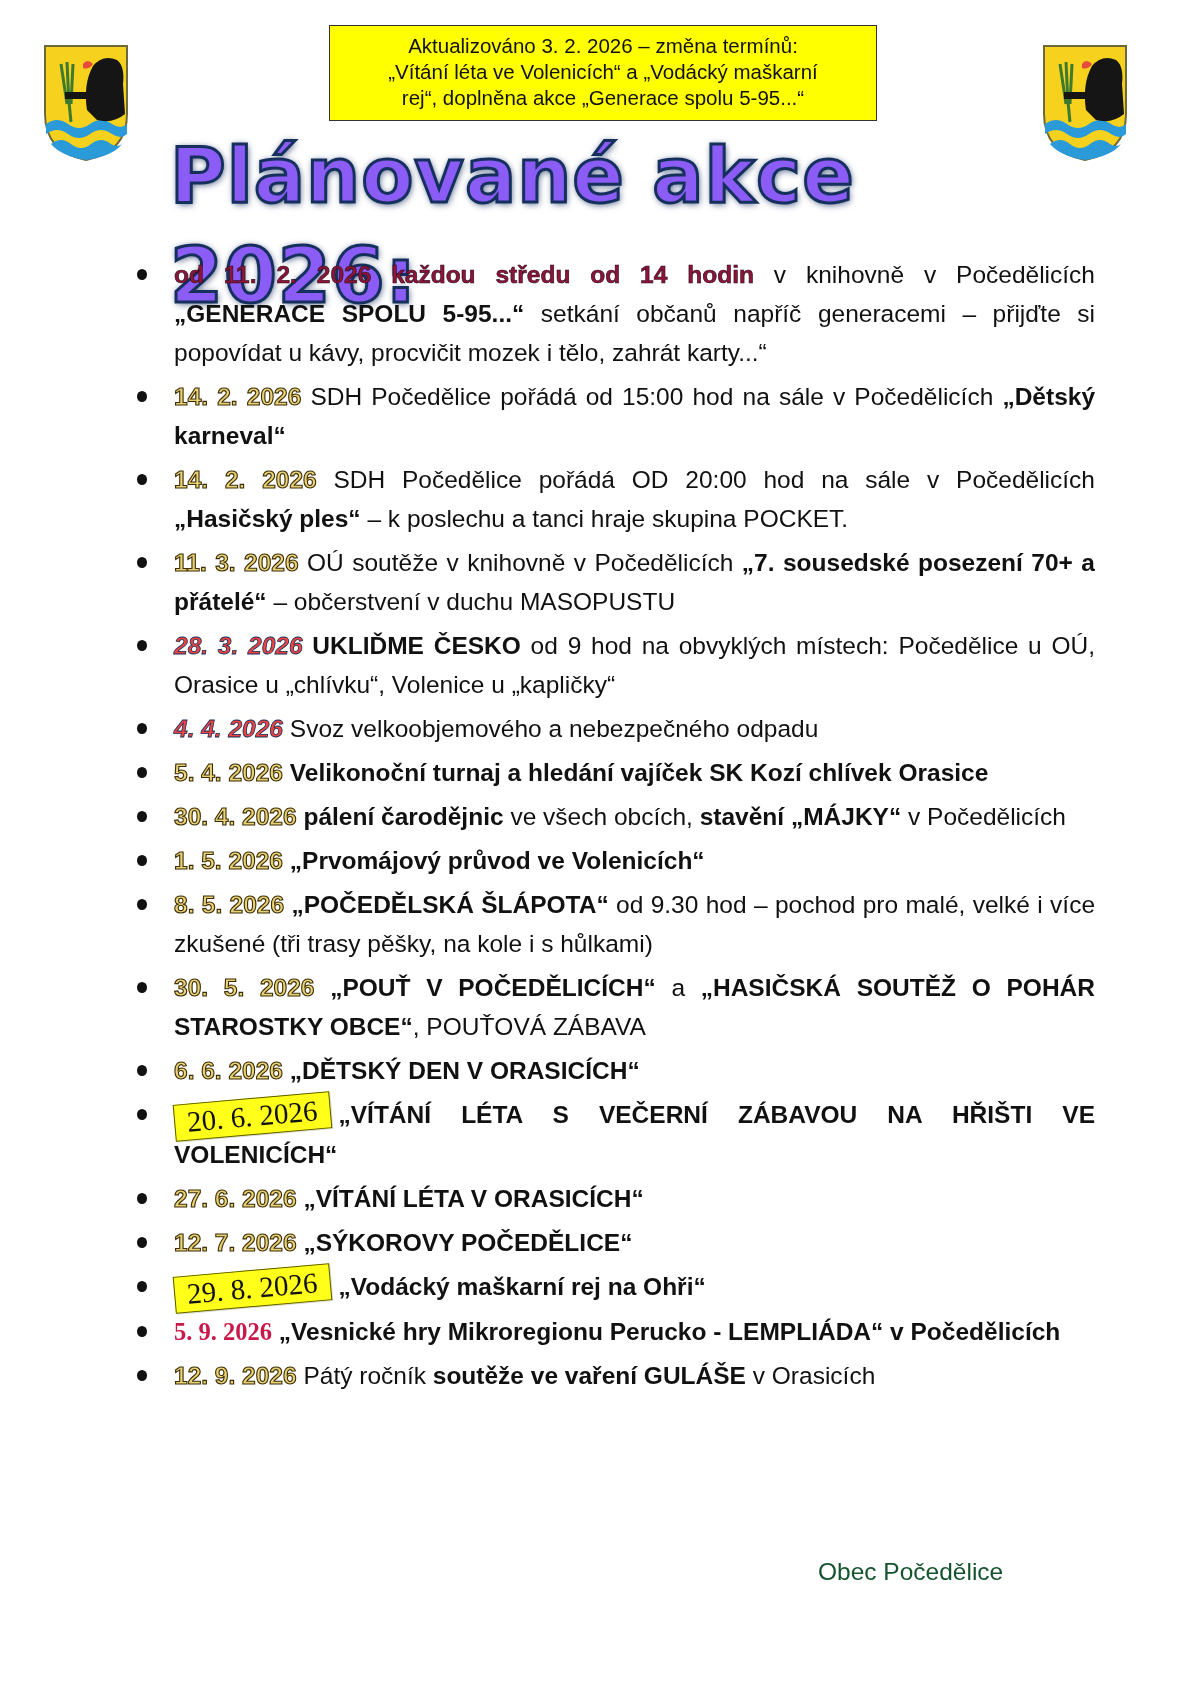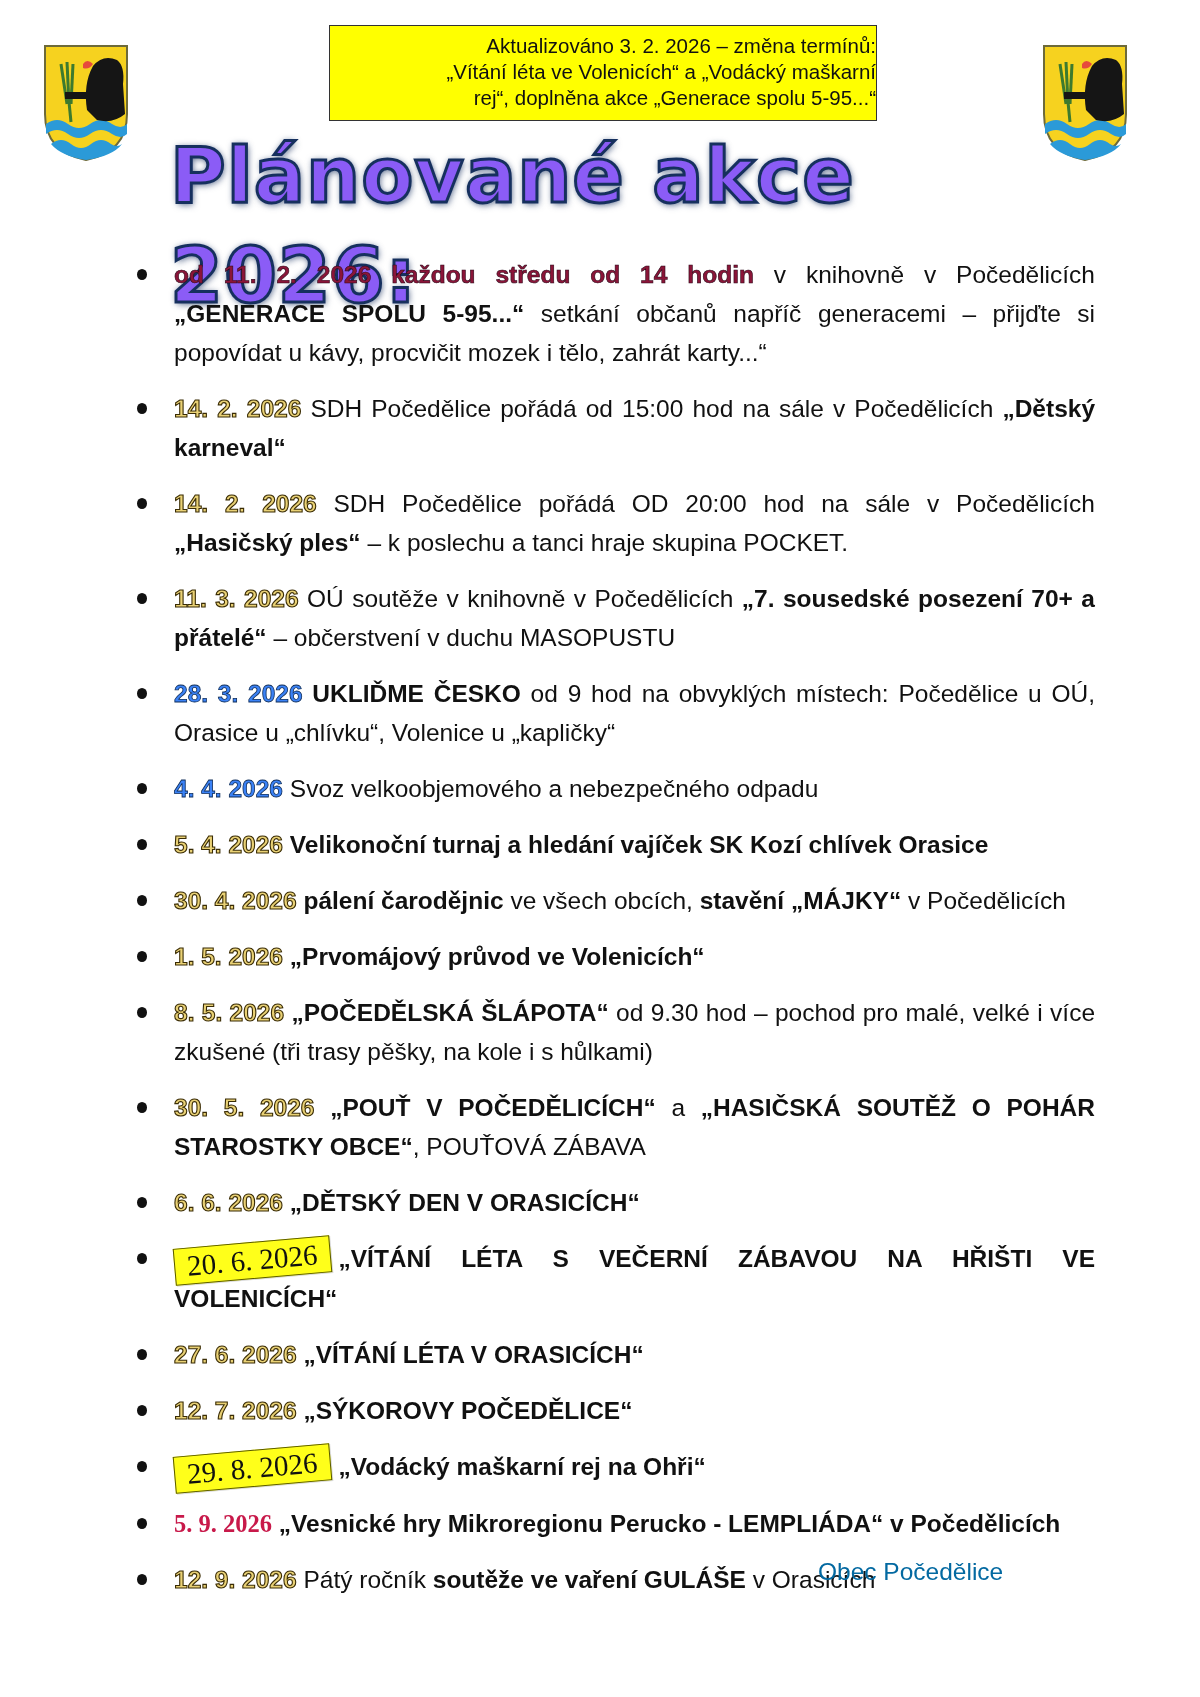--- a/index.html
+++ b/index.html
@@ -6,52 +6,52 @@
   body { width: 1200px; height: 1697px; position: relative; overflow: hidden;
          font-family: "Liberation Sans", sans-serif; color: #111; }
 
   .crest { position: absolute; top: 44px; width: 86px; height: 118px; }
   .crest.left { left: 43px; }
   .crest.right { left: 1042px; }
 
   .notice { position: absolute; left: 329px; top: 25px; width: 548px; height: 96px;
             background: #ffff00; border: 1.5px solid #333; box-sizing: border-box;
             font-family: "Liberation Sans", sans-serif; font-size: 20.5px; line-height: 26px;
-            text-align: right; padding-top: 7px; color: #111; }
+            text-align: center; padding-top: 7px; color: #111; }
 
   .title { position: absolute; left: 170px; top: 126px; width: 880px; text-align: left;
            font-family: "DejaVu Sans", sans-serif; font-weight: bold; font-size: 76px;
            letter-spacing: 1px; color: #8b5cf6;
            -webkit-text-stroke: 3px #16305e;
            text-shadow: 0 0 6px rgba(22,48,94,0.55), 2px 3px 6px rgba(60,80,120,0.5);
            line-height: 100px; }
 
   .events { position: absolute; left: 135px; top: 255px; width: 960px; margin: 0; padding: 0; list-style: none; }
   .event { position: relative; padding-left: 39px; margin: 0;
            font-family: "Liberation Sans", sans-serif; font-size: 24.5px; line-height: 39px;
            text-align: justify; color: #111; }
   .event .bullet { position: absolute; left: 2px; top: 14px; width: 10px; height: 11px;
                    background: #111; border-radius: 50%; }
-  .event + .event { margin-top: 17px; }
+  .event + .event { margin-top: 5px; }
   .b { font-weight: bold; }
 
   .date { font-weight: bold; }
   .date.maroon { color: #8a1538; -webkit-text-stroke: 0.6px #2a0a1a; }
   .date.gold { color: #e9d175; -webkit-text-stroke: 1.1px #3a2c05; }
-  .date.blue { color: #3b82f6; -webkit-text-stroke: 0.8px #0c2a55; }
+  .date.blue { color: #ef4444; font-style: italic; -webkit-text-stroke: 0.8px #0c2a55; }
   .date.red { color: #c8194a; font-family: Liberation Serif, serif; }
 
   .sticky { display: inline-block; background: #ffff1a; border: 1.2px solid #5a5a00;
             font-family: "Liberation Serif", serif; font-weight: normal; font-size: 29px;
             line-height: 34px; padding: 0 12px 1px 12px; color: #111;
             transform: rotate(-5deg); box-shadow: 1px 1px 0 rgba(0,0,0,0.15);
             margin-right: 8px; vertical-align: middle; position: relative; top: 0px; }
 
   .signature { position: absolute; left: 818px; top: 1558px; font-family: "Liberation Sans", sans-serif;
-               font-size: 24.5px; color: #0369a1; }
+               font-size: 24.5px; color: #14532d; }
 </style>
 </head>
 <body>
 
 <div class="crest left">
   <svg width="86" height="118" viewBox="0 0 86 118">
     <path d="M2 2 H84 V70 Q84 108 43 116 Q2 108 2 70 Z" fill="#f6d21f" stroke="#6d6a3a" stroke-width="2"></path>
     <path d="M3 80 Q14 72 25 80 Q36 88 47 80 Q58 72 69 80 Q78 86 84 80 V90 Q78 96 69 90 Q58 82 47 90 Q36 98 25 90 Q14 82 3 90 Z" fill="#2b9ad8"></path>
     <path d="M8 100 Q18 92 28 100 Q38 108 48 100 Q58 92 68 100 Q74 104 79 100 Q70 112 43 116 Q18 112 8 100 Z" fill="#2b9ad8"></path>
     <path d="M44 66 Q40 40 50 22 Q60 10 74 16 Q82 22 80 40 L82 70 Q70 80 54 76 Z" fill="#151515"></path>

